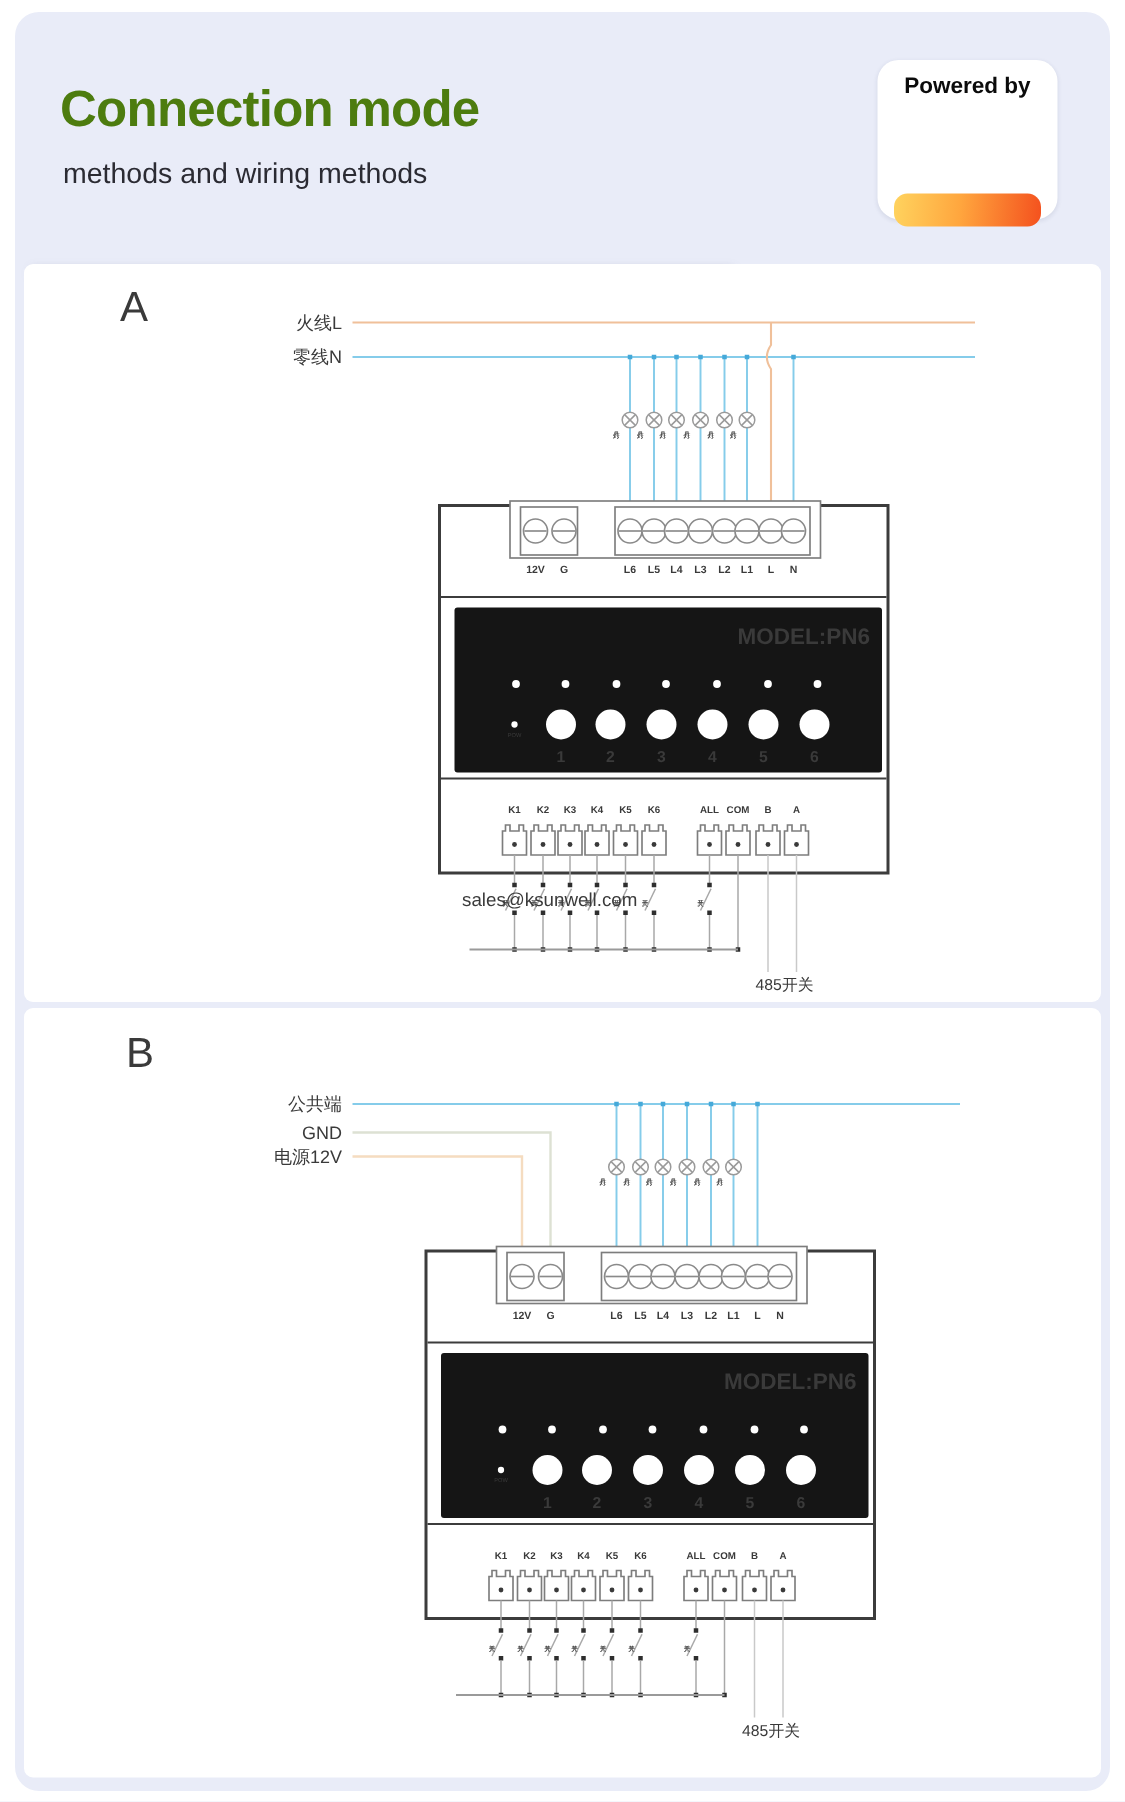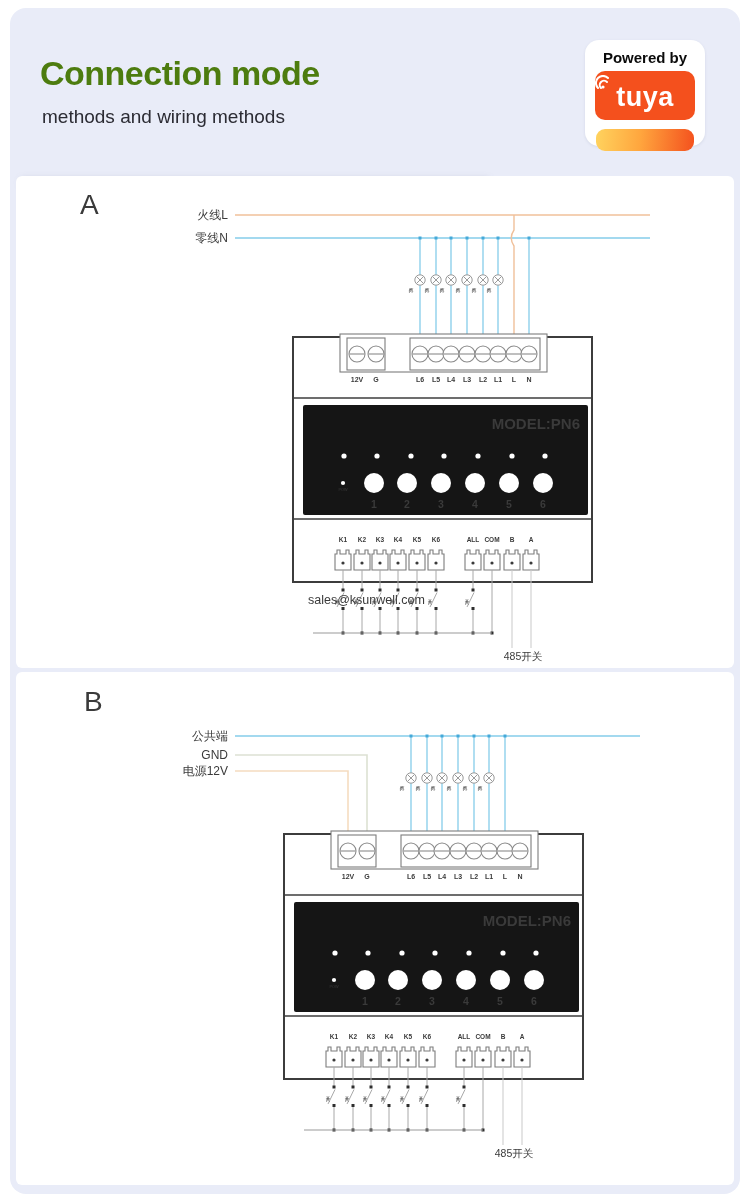--- a/index.html
+++ b/index.html
@@ -24,28 +24,20 @@
 
 <div class="stage">
   <div class="frame"></div>
 
   <div class="hdr-title">Connection mode</div>
   <div class="hdr-sub">
     <div>methods and wiring methods</div>
   </div>
   <div class="badge">
     <div class="powered">Powered by</div>
-    <div class="tuya-box">
-      <span class="tuya-brand">tuya</span>
-      <svg class="antenna" width="18" height="16" viewBox="0 0 18 16">
-        <path d="M3,13 A7,7 0 0 1 13,3" fill="none" stroke="#ffffff" stroke-width="2" stroke-linecap="round"></path>
-        <path d="M6,13 A4,4 0 0 1 12,7" fill="none" stroke="#ffffff" stroke-width="2" stroke-linecap="round"></path>
-        <circle cx="8" cy="12" r="1.6" fill="#ffffff"></circle>
-      </svg>
-    </div>
     <div class="grad-bar"></div>
   </div>
 
   <div class="smudge" style="left:20px;top:178px;width:470px;height:9px;"></div>
   <div class="smudge" style="left:104px;top:206px;width:120px;height:7px;opacity:.5;"></div>
 
   <svg width="750" height="1201" viewBox="0 0 750 1201">
     <defs>
       <g id="screw">
         <circle r="8" fill="#ffffff" stroke="#8a8a8a" stroke-width="1.1"></circle>

